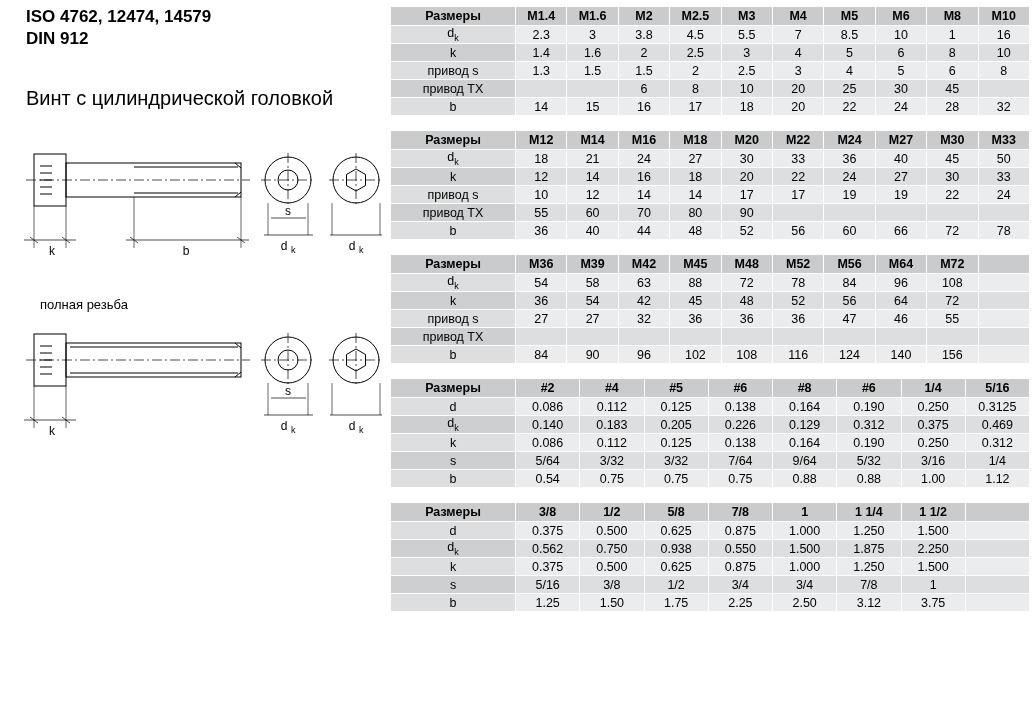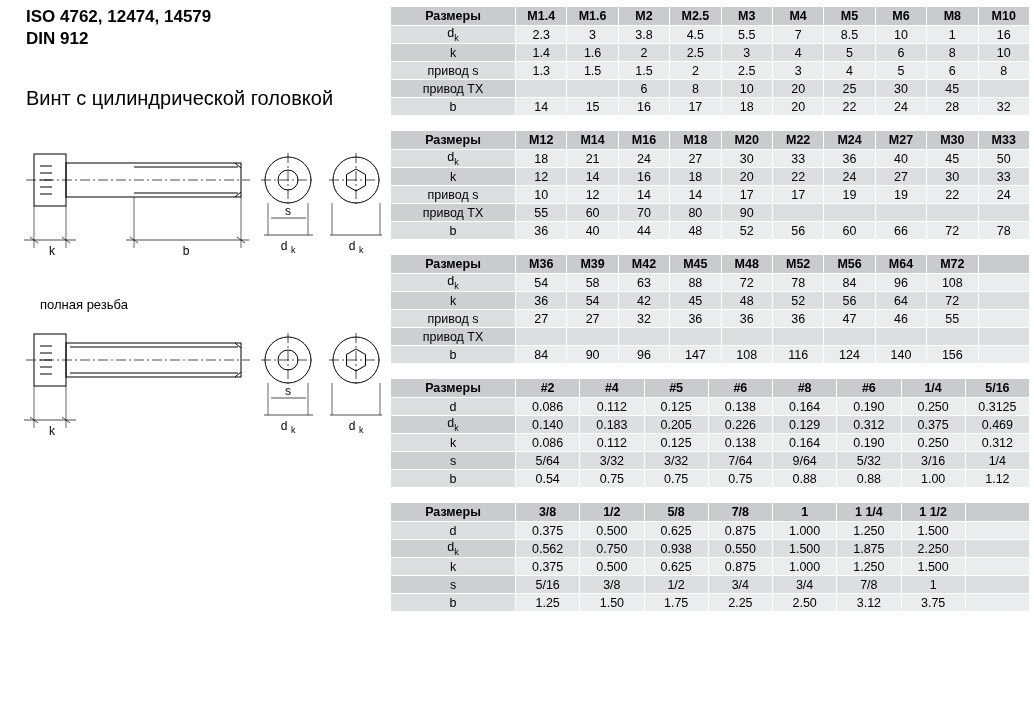--- a/index.html
+++ b/index.html
@@ -508,21 +508,21 @@
             <td></td>
             <td></td>
             <td></td>
             <td></td>
           </tr>
           <tr class="odd">
             <td class="rowhead">b</td>
             <td>84</td>
             <td>90</td>
             <td>96</td>
-            <td>147</td>
+            <td>102</td>
             <td>108</td>
             <td>116</td>
             <td>124</td>
             <td>140</td>
             <td>156</td>
             <td></td>
           </tr>
         </tbody>
       </table>
       <table class="spec t2">

